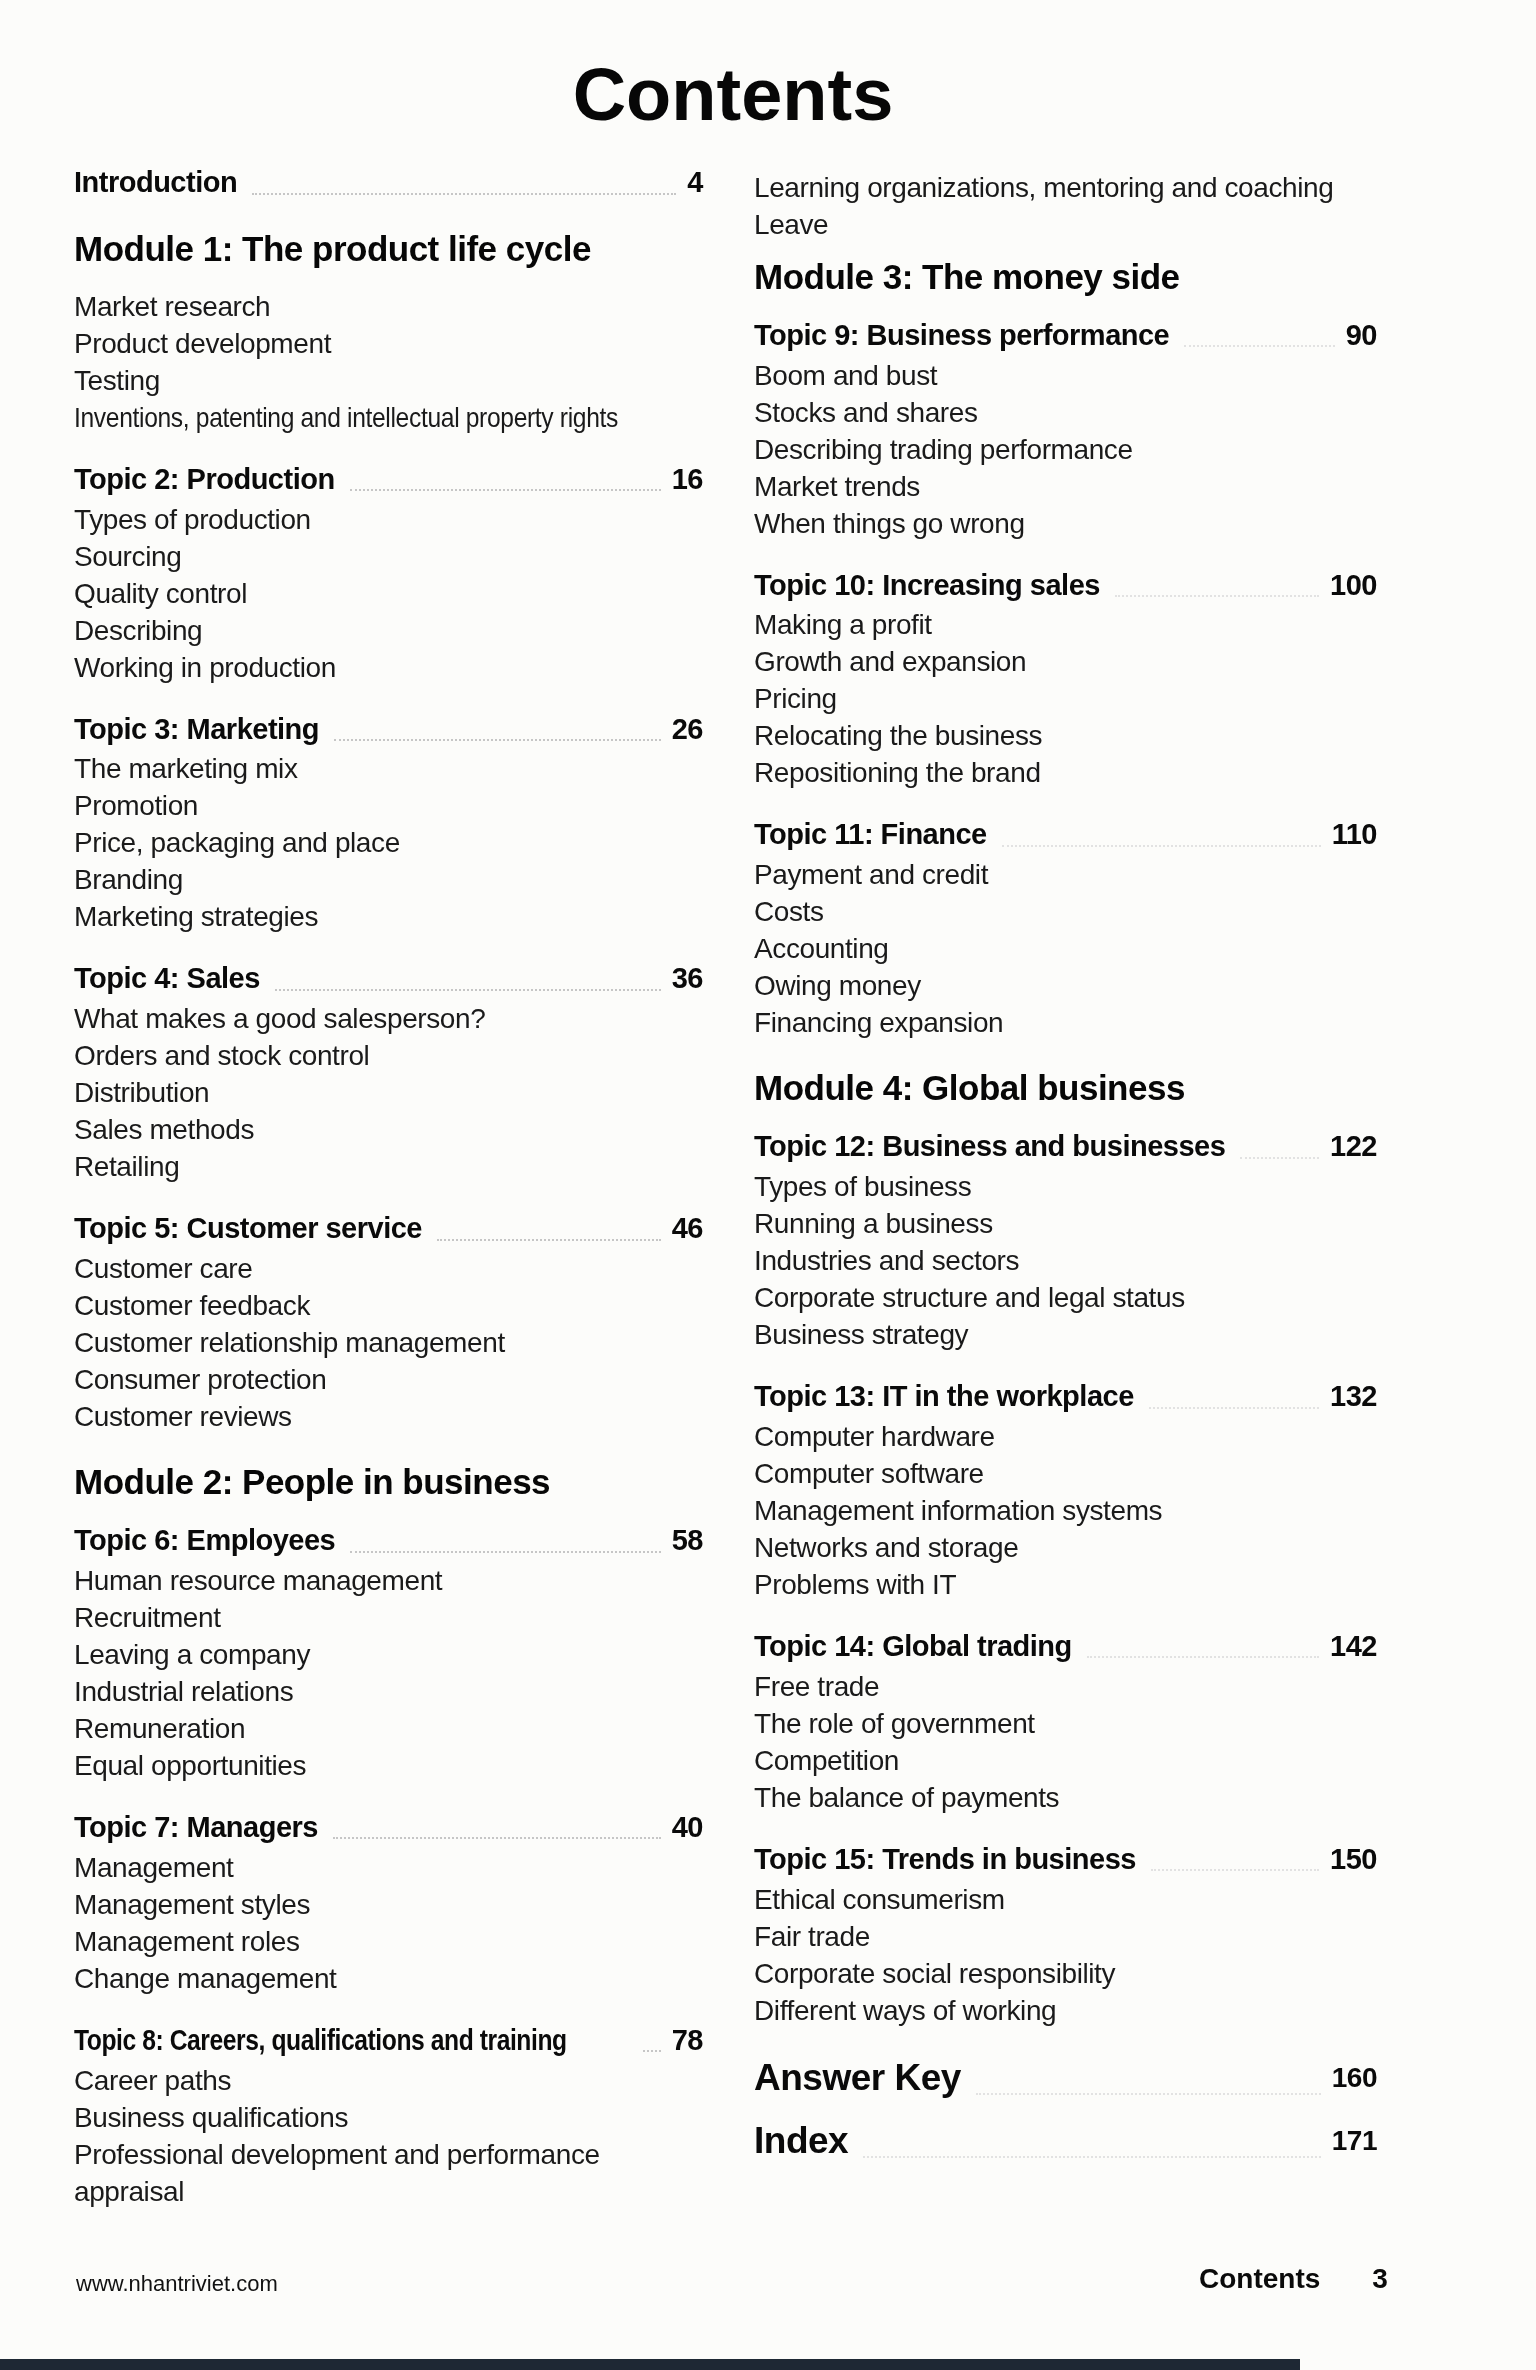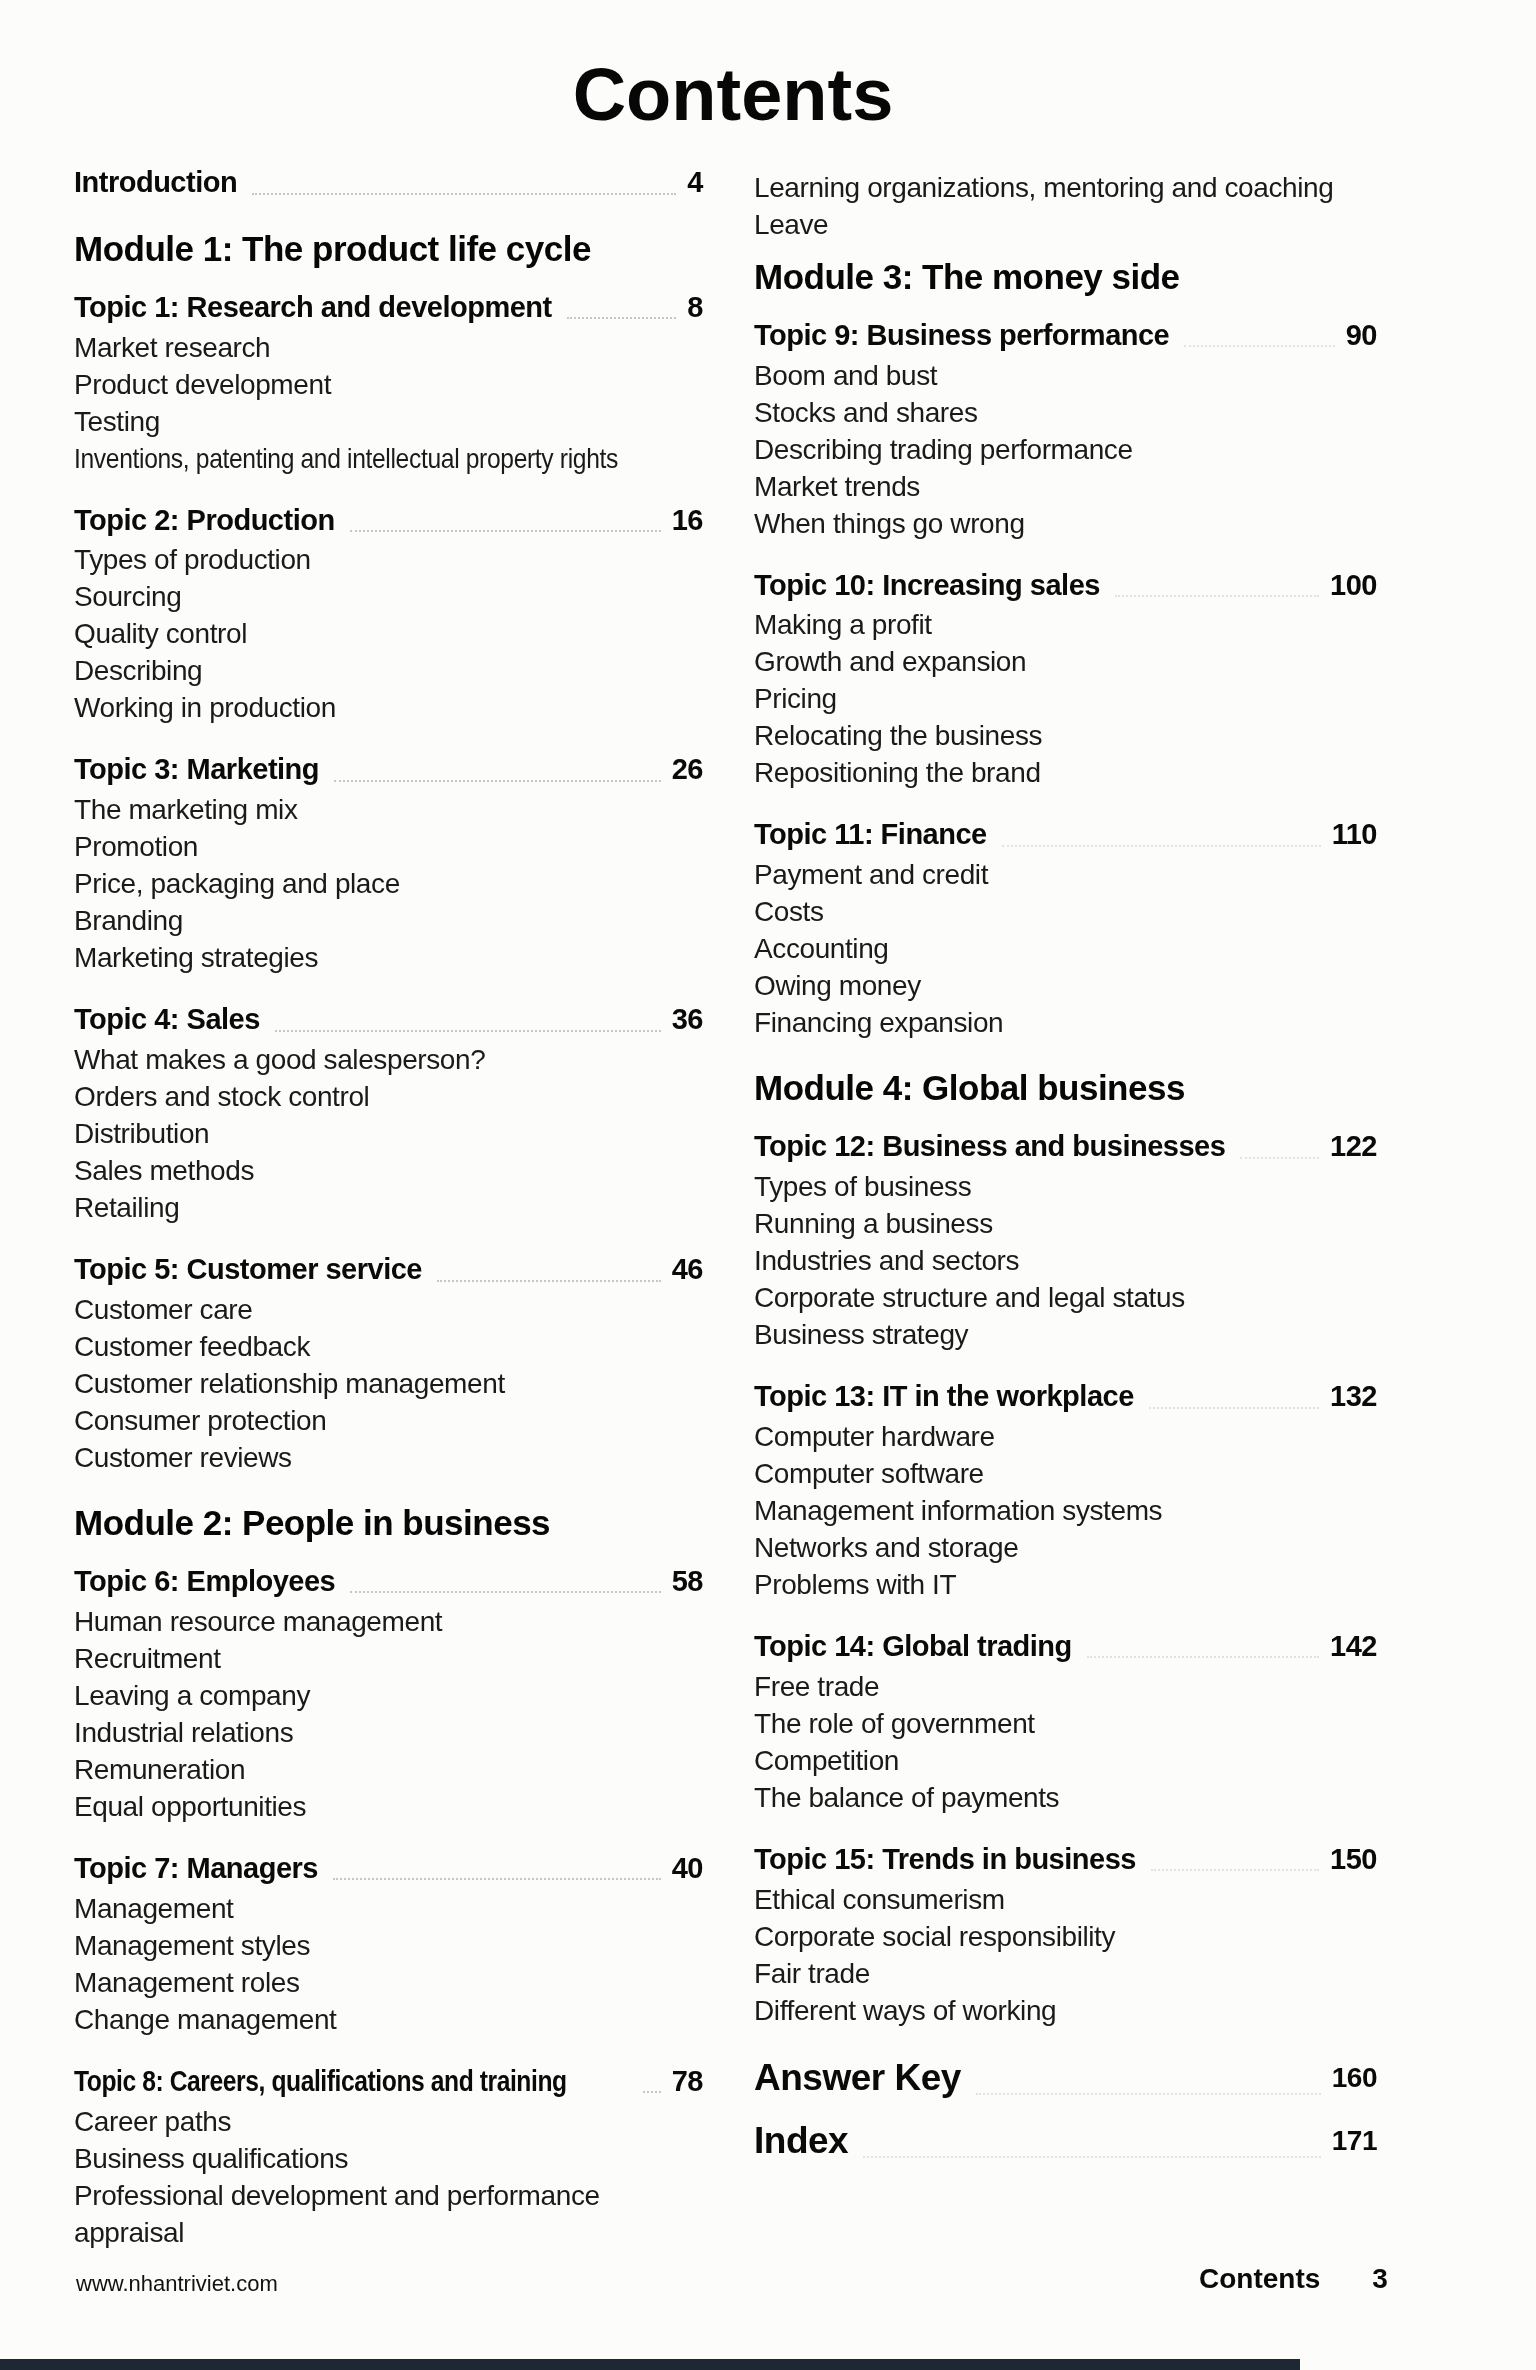--- a/index.html
+++ b/index.html
@@ -76,25 +76,20 @@
   <div class="col col-left" id="col-left">
       <div class="topic">
         <div class="entry topic-head">
           <span class="t">Introduction</span>
           <span class="leader"></span>
           <span class="pg">4</span>
         </div>
       </div>
       <div class="module-heading">Module 1: The product life cycle</div>
       <div class="topic">
-        <div class="entry topic-head">
-          <span class="t">Topic 1: Research and development</span>
-          <span class="leader"></span>
-          <span class="pg">8</span>
-        </div>
         <div class="items">
           <div class="item">Market research</div>
           <div class="item">Product development</div>
           <div class="item">Testing</div>
           <div class="item condensed">Inventions, patenting and intellectual property rights</div>
         </div>
       </div>
       <div class="topic">
         <div class="entry topic-head">
           <span class="t">Topic 2: Production</span>
@@ -284,22 +279,22 @@
         </div>
       </div>
       <div class="topic">
         <div class="entry topic-head">
           <span class="t">Topic 15: Trends in business</span>
           <span class="leader"></span>
           <span class="pg">150</span>
         </div>
         <div class="items">
           <div class="item">Ethical consumerism</div>
+          <div class="item">Fair trade</div>
           <div class="item">Corporate social responsibility</div>
-          <div class="item">Fair trade</div>
           <div class="item">Different ways of working</div>
         </div>
       </div>
       <div class="big-entry">
         <div class="entry entry-large">
           <span class="t">Answer Key</span>
           <span class="leader"></span>
           <span class="pg">160</span>
         </div>
       </div>

